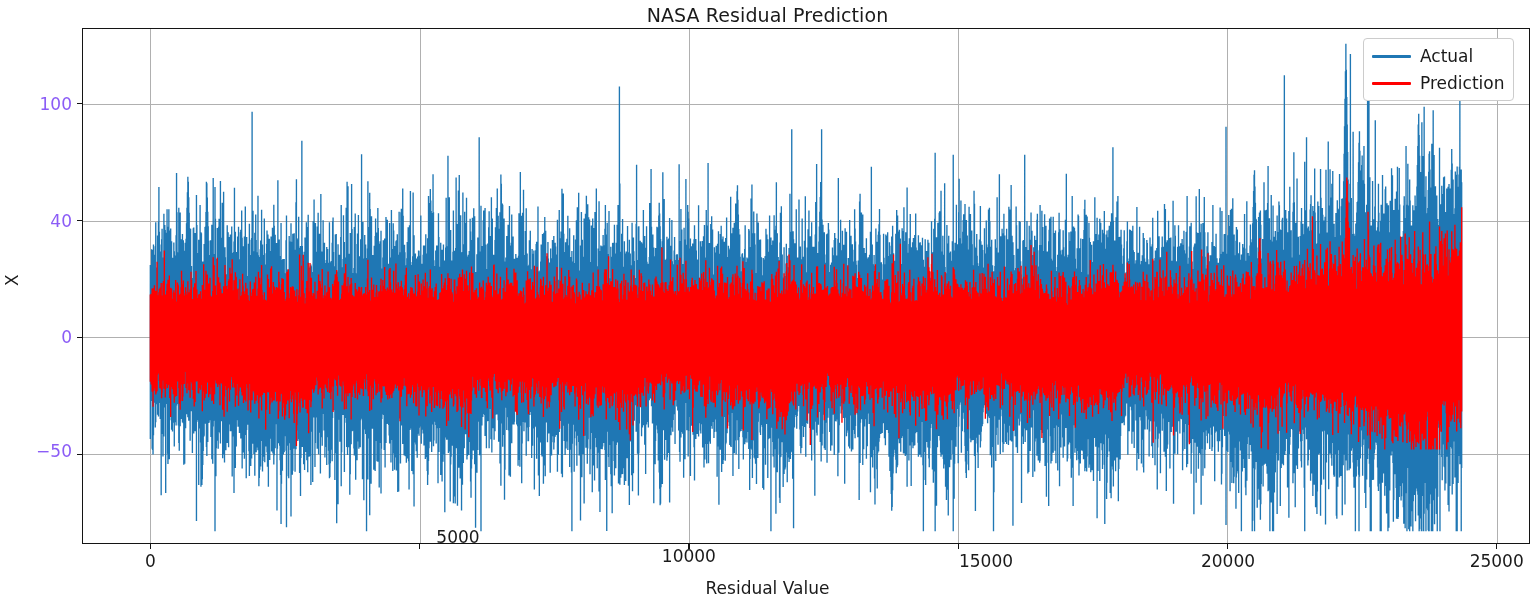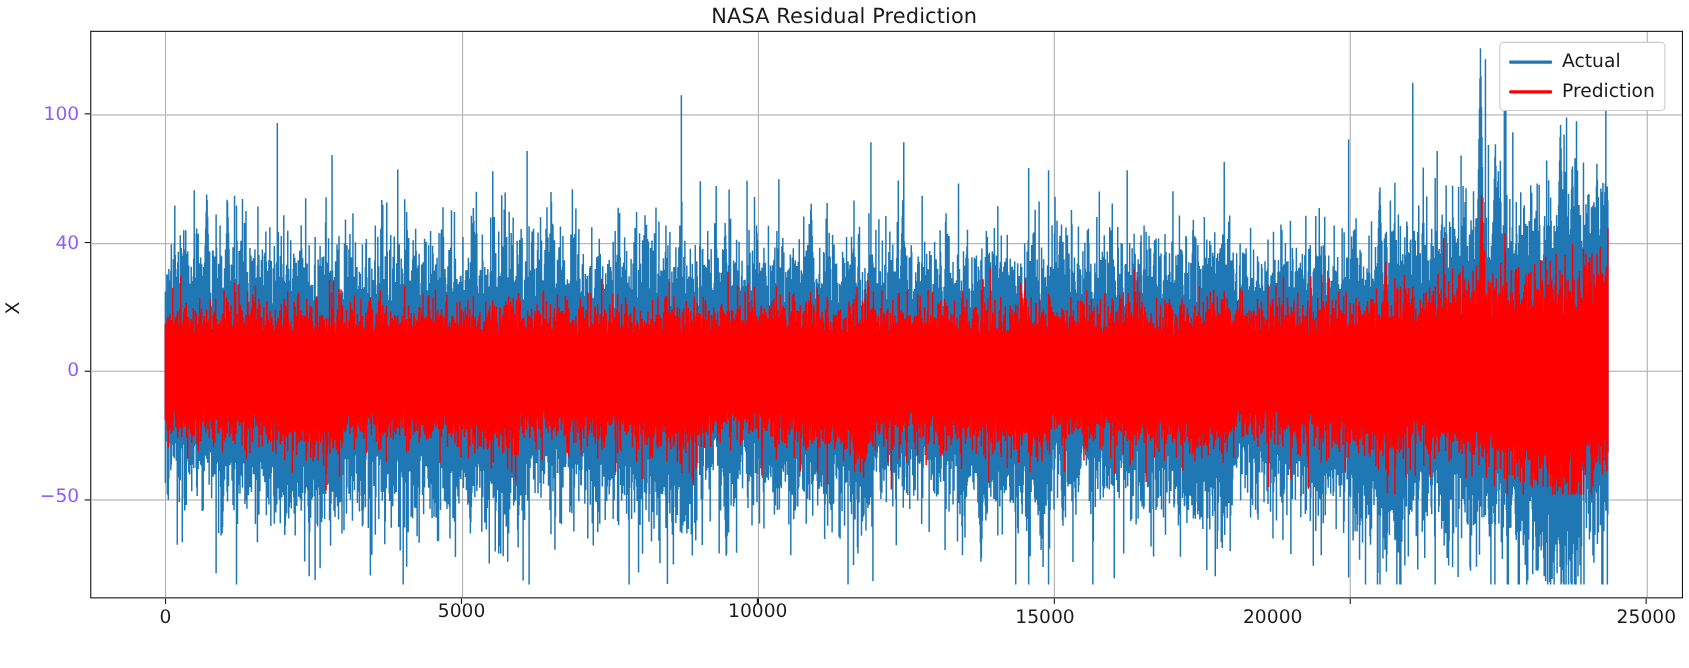--- a/index.html
+++ b/index.html
@@ -60,20 +60,21 @@
   .legend-text{font-size:17px;color:#1a1a1a;white-space:nowrap;line-height:1;}
 </style>
 </head>
 <body>
 
 <div id="figure">
 
   <div id="title">NASA Residual Prediction</div>
 
   <div id="ylabel">X</div>
+  <div id="xlabel">Residual Value</div>
 
   <div id="axes">
     <div id="grid-layer">
         <div class="gridline v" style="left: 67.32px; background: rgb(176, 176, 176);"></div>
         <div class="gridline v" style="left: 336.59px; background: rgb(176, 176, 176);"></div>
         <div class="gridline v" style="left: 605.87px; background: rgb(176, 176, 176);"></div>
         <div class="gridline v" style="left: 875.14px; background: rgb(176, 176, 176);"></div>
         <div class="gridline v" style="left: 1144.41px; background: rgb(176, 176, 176);"></div>
         <div class="gridline v" style="left: 1413.69px; background: rgb(176, 176, 176);"></div>
         <div class="gridline h" style="top: 425.22px; background: rgb(176, 176, 176);"></div>
@@ -97,27 +98,27 @@
       <div class="ytick-label" style="left: 12px; top: 439px; margin-top: 12px;">−50</div>
       <div class="ytick-mark" style="left: 77px; top: 453.618px; position: absolute;"></div>
       <div class="ytick-label" style="left: 12px; top: 337.4px;">0</div>
       <div class="ytick-mark" style="left: 77px; top: 336.8px; position: absolute;"></div>
       <div class="ytick-label" style="left: 12px; top: 220.582px;">40</div>
       <div class="ytick-mark" style="left: 77px; top: 219.982px; position: absolute;"></div>
       <div class="ytick-label" style="left: 12px; top: 103.764px;">100</div>
       <div class="ytick-mark" style="left: 77px; top: 103.164px; position: absolute;"></div>
       <div class="xtick-label" style="left: 150.318px; top: 551px;">0</div>
       <div class="xtick-mark" style="left: 149.718px; top: 544px; position: absolute;"></div>
-      <div class="xtick-label" style="left: 419.592px; top: 546px;">5000</div>
+      <div class="xtick-label" style="left: 419.592px; top: 527px; text-align: right;">5000</div>
       <div class="xtick-mark" style="left: 418.992px; top: 544px; position: absolute;"></div>
       <div class="xtick-label" style="left: 688.866px; top: 546px;">10000</div>
       <div class="xtick-mark" style="left: 688.266px; top: 544px; position: absolute;"></div>
-      <div class="xtick-label" style="left: 950px; top: 551px;">15000</div>
+      <div class="xtick-label" style="left: 986px; top: 551px;">15000</div>
       <div class="xtick-mark" style="left: 957.54px; top: 544px; position: absolute;"></div>
-      <div class="xtick-label" style="left: 1157px; top: 551px;">20000</div>
+      <div class="xtick-label" style="left: 1228px; top: 551px;">20000</div>
       <div class="xtick-mark" style="left: 1226.81px; top: 544px; position: absolute;"></div>
       <div class="xtick-label" style="left: 1496.69px; top: 551px;">25000</div>
       <div class="xtick-mark" style="left: 1496.09px; top: 544px; position: absolute;"></div>
     </div>
 
   <div id="legend">
     <div class="legend-row">
       <span class="legend-swatch" style="background: rgb(31, 119, 180);"></span>
       <span class="legend-text">Actual</span>
     </div>

